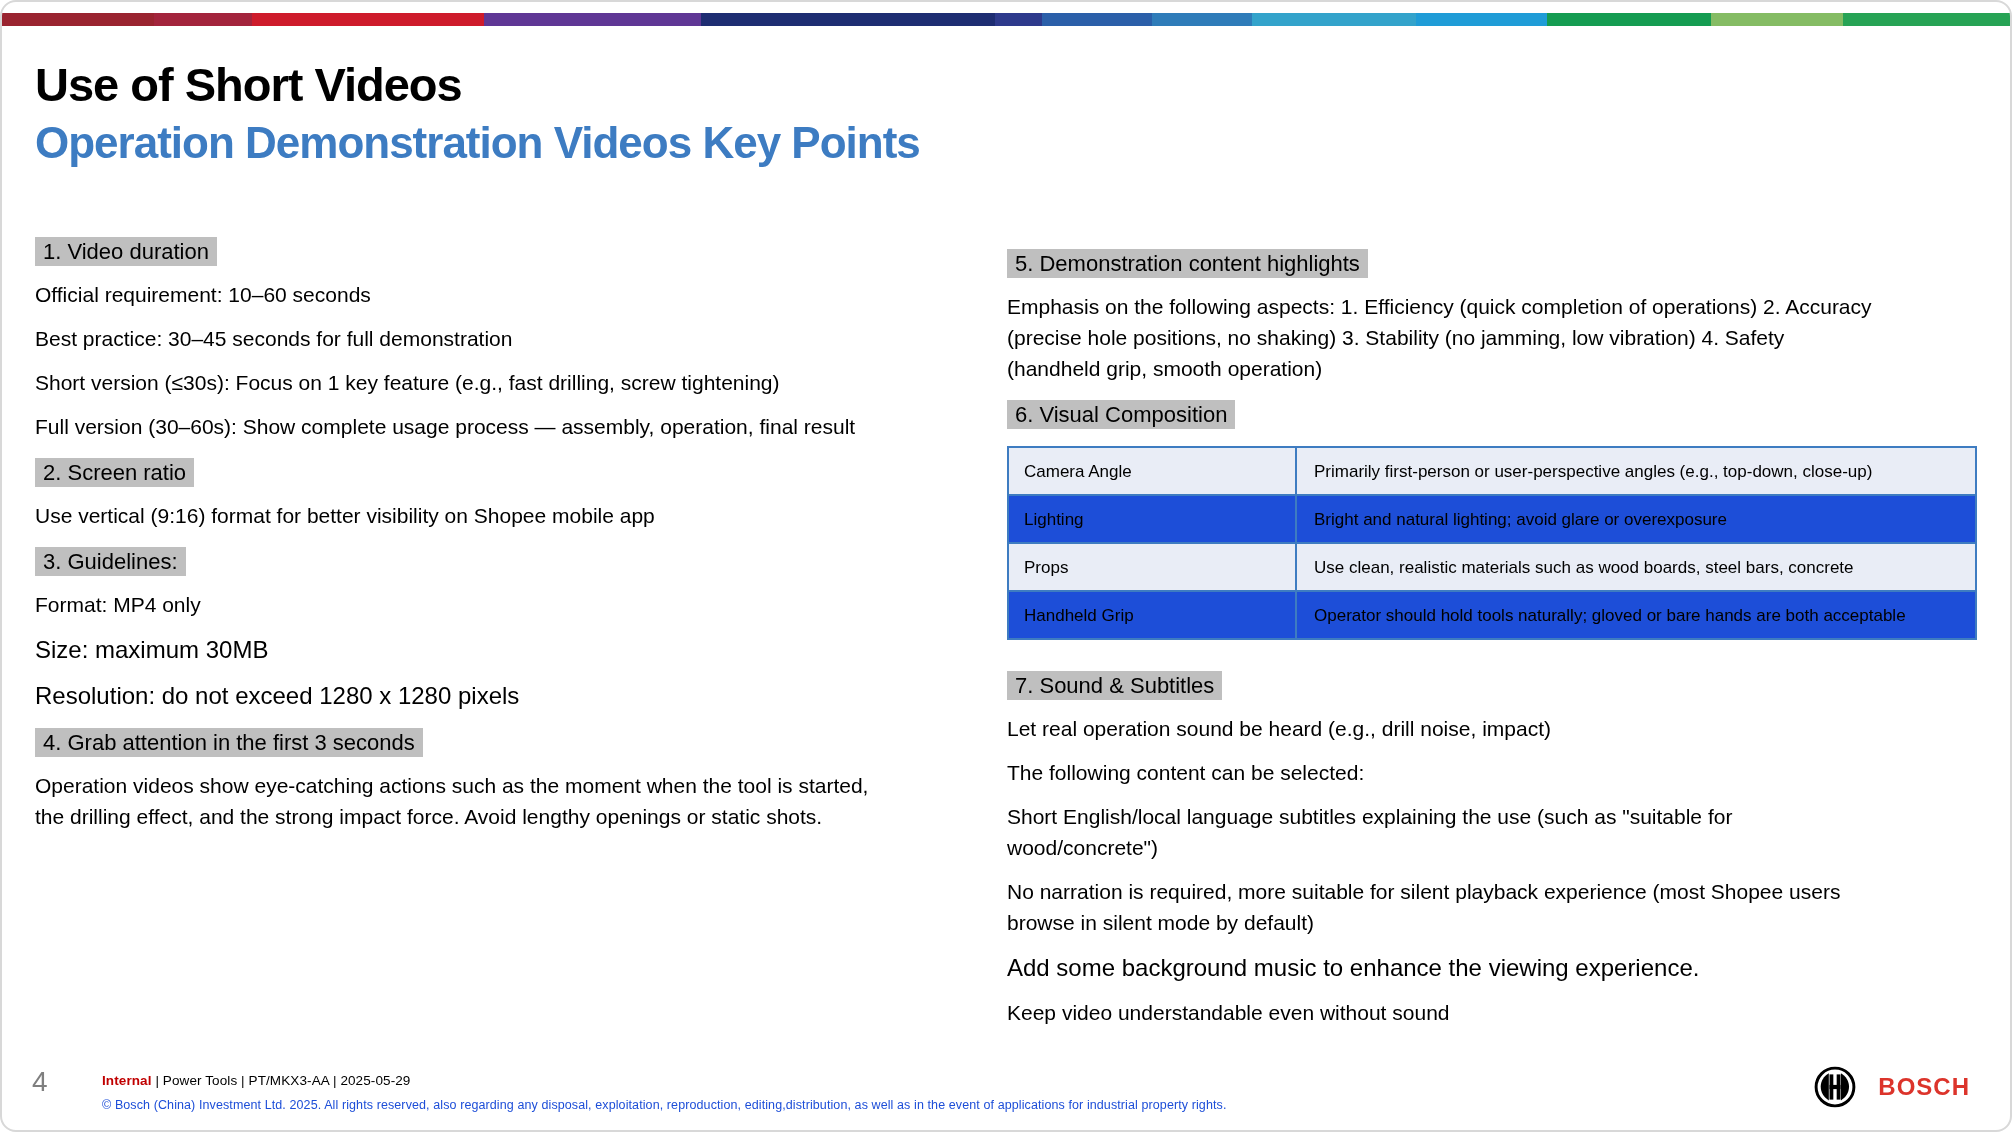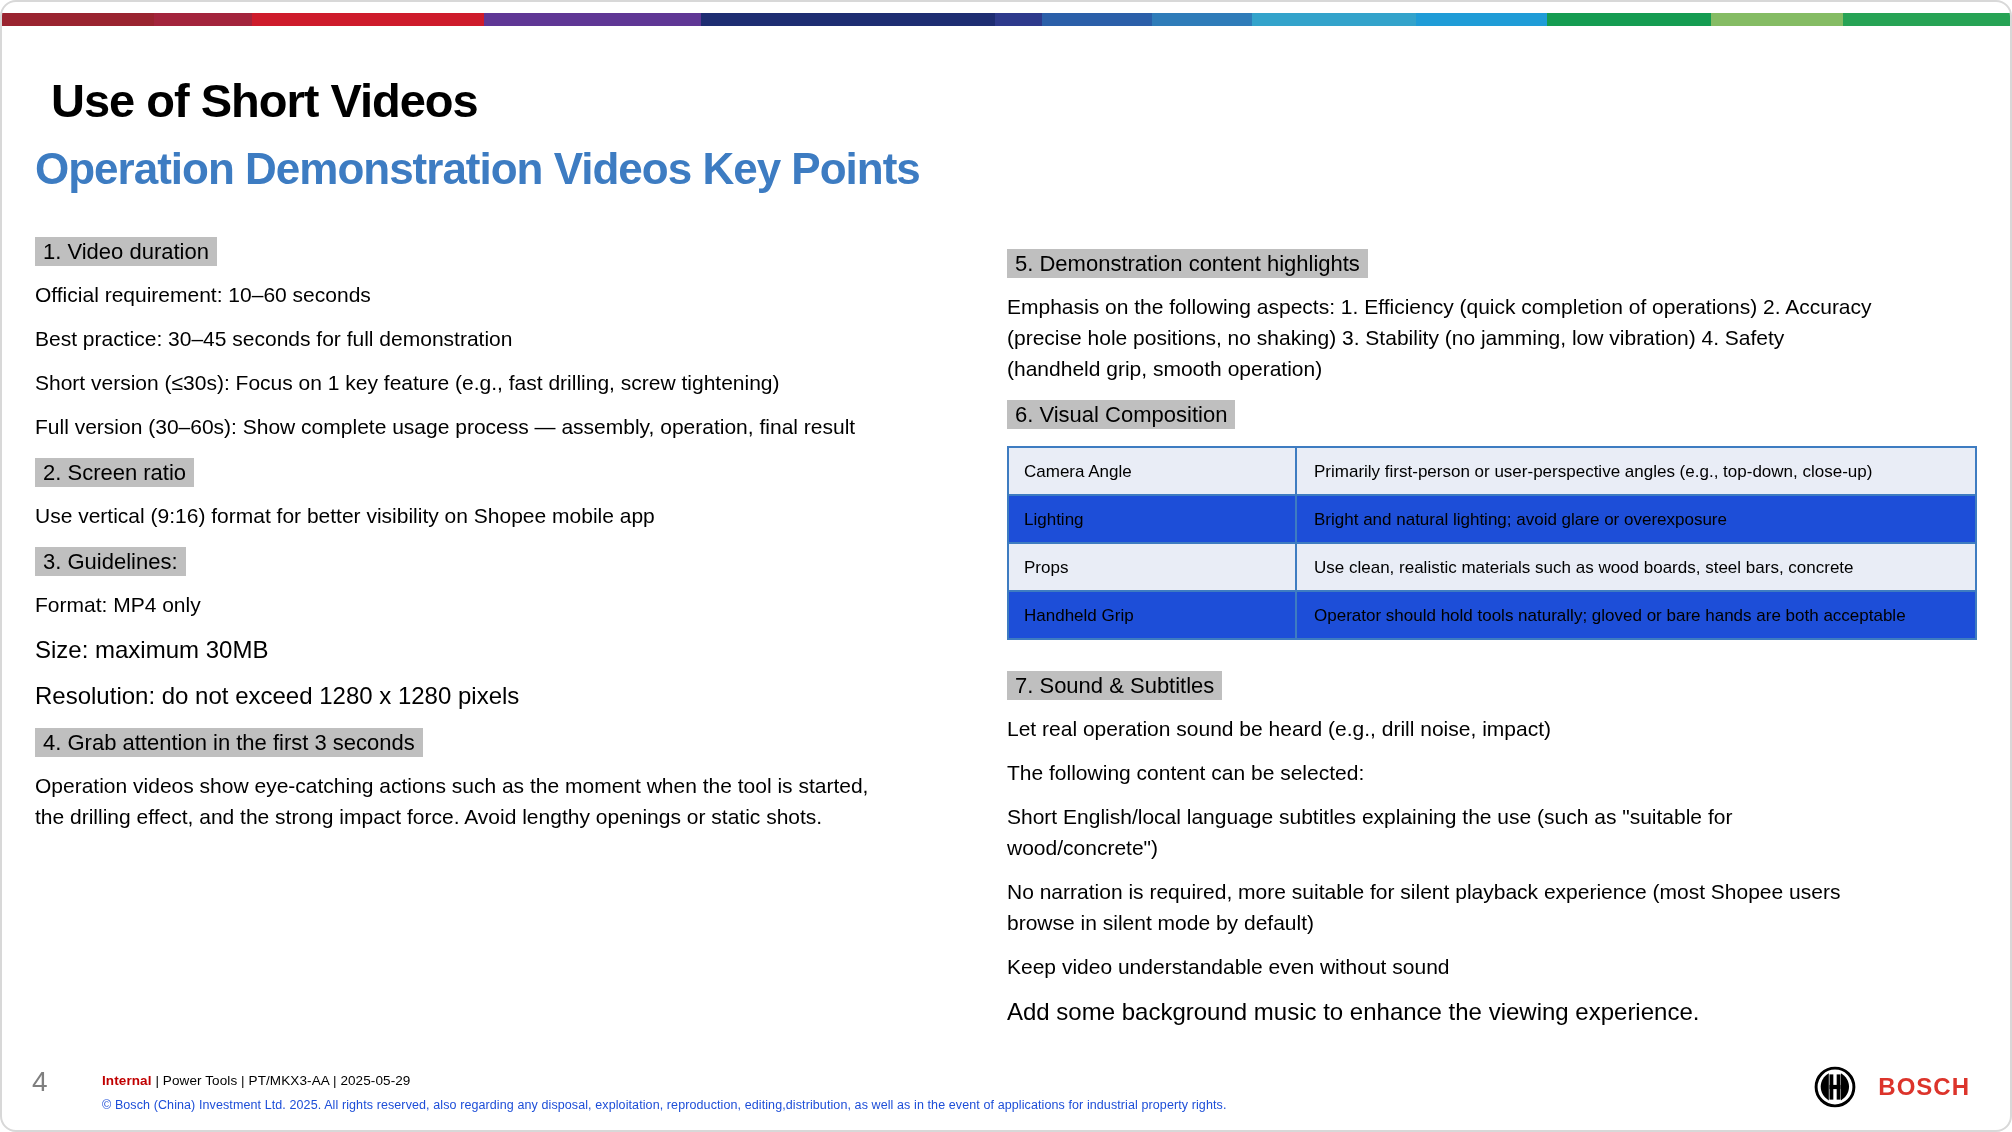--- a/index.html
+++ b/index.html
@@ -19,21 +19,21 @@
   }
   
   .stripe {
     position:absolute; top:11px; left:0; right:0; height:13px;
     display:flex;
   }
   .stripe > div { height:100%; }
   
   .title-block { position:absolute; left:33px; top:56px; }
   .title-main {
-    margin:16px; font-size:47px; font-weight:700; letter-spacing:-1px;
+    margin:0; font-size:47px; font-weight:700; letter-spacing:-1px;
     color:#000; line-height:1.15;
   }
   .title-sub {
     margin:6px 0 0 0; font-size:44px; font-weight:700; letter-spacing:-1px;
     line-height:1.15;
   }
   
   .cols {
     position:absolute; left:33px; top:232px; right:34px;
     display:flex; gap:92px;
@@ -161,22 +161,22 @@
             <td class="c2">Operator should hold tools naturally; gloved or bare hands are both acceptable</td>
           </tr>
         </tbody>
       </table>
 
       <div class="sec-h-wrap"><span class="sec-h">7. Sound &amp; Subtitles</span></div>
       <p class="body">Let real operation sound be heard (e.g., drill noise, impact)</p>
       <p class="body">The following content can be selected:</p>
       <p class="body">Short English/local language subtitles explaining the use (such as "suitable for wood/concrete")</p>
       <p class="body">No narration is required, more suitable for silent playback experience (most Shopee users browse in silent mode by default)</p>
+      <p class="body body-lg">Add some background music to enhance the viewing experience.</p>
       <p class="body">Keep video understandable even without sound</p>
-      <p class="body body-lg">Add some background music to enhance the viewing experience.</p>
     </div>
 
   </div>
 
   <div class="page-num">4</div>
   <div class="footer-meta">
     <span class="internal" style="color:#c00000">Internal</span><span> | Power Tools | PT/MKX3-AA | 2025-05-29</span>
   </div>
   <div class="footer-copy">© Bosch (China) Investment Ltd. 2025. All rights reserved, also regarding any disposal, exploitation, reproduction, editing,distribution, as well as in the event of applications for industrial property rights.</div>
 

